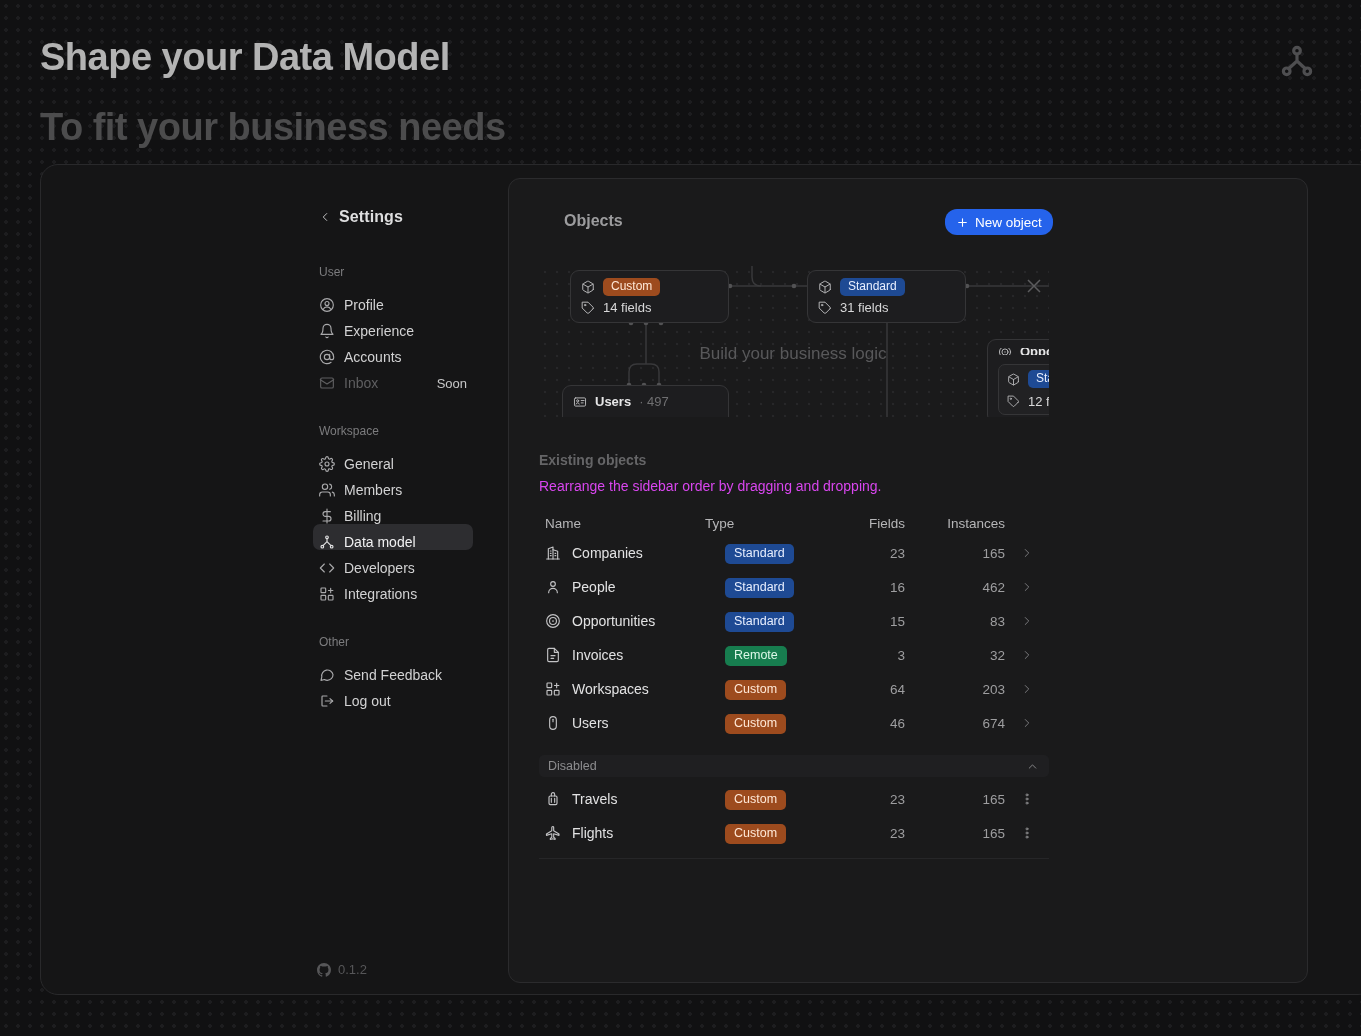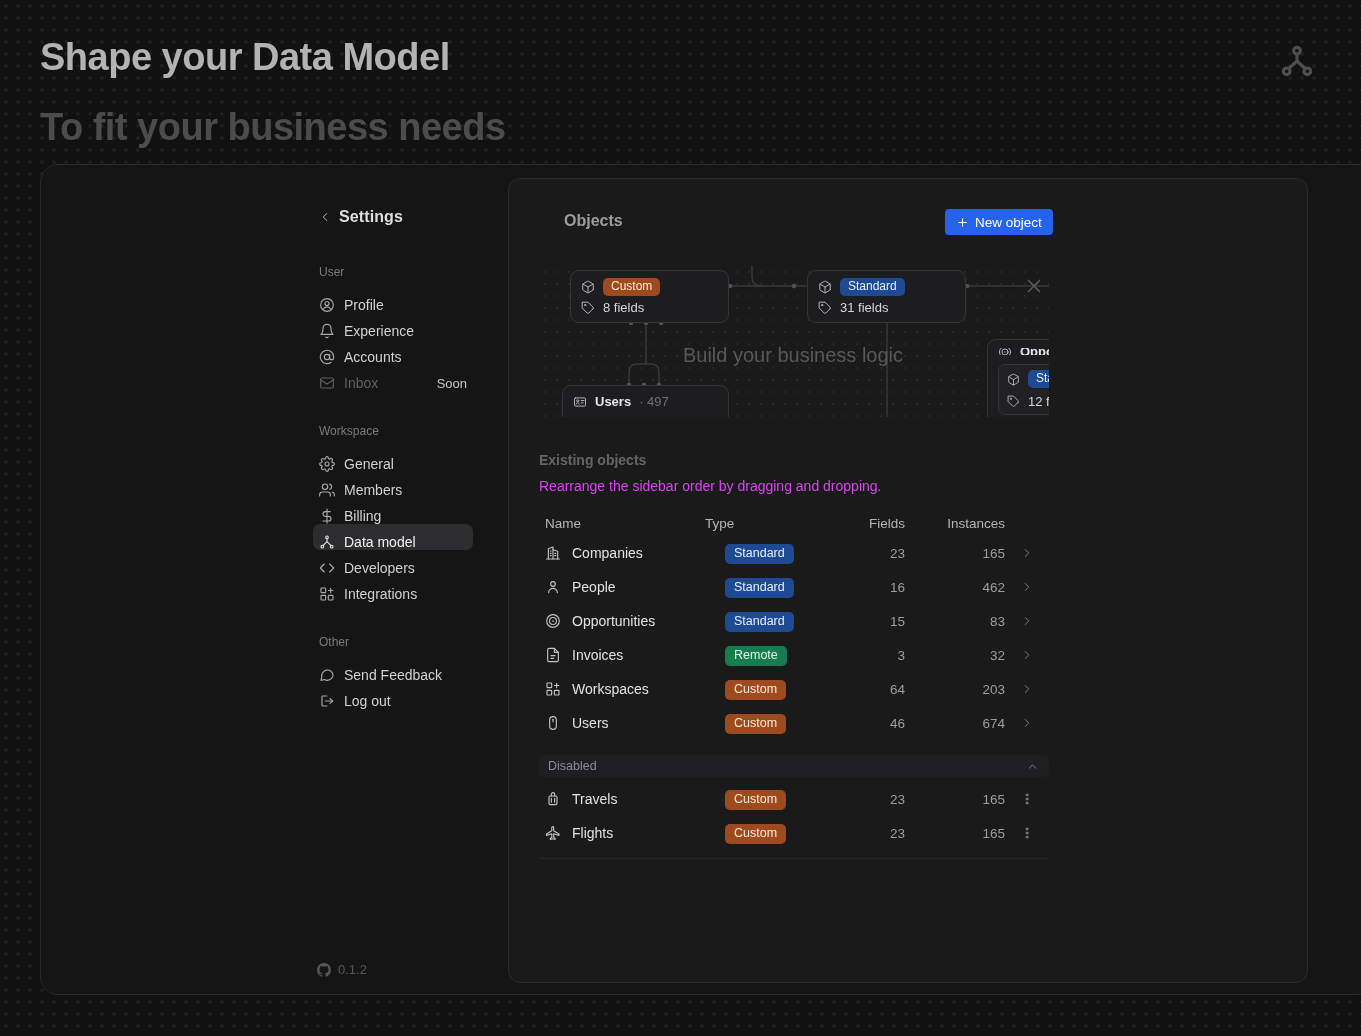--- a/index.html
+++ b/index.html
@@ -51,21 +51,21 @@
 
   
   .panel {
     position:absolute; left:467px; top:13px; width:800px; height:805px;
     background:#1a1a1b; border:1px solid #2b2b2d; border-radius:12px;
   }
   .objects-title { position:absolute; left:30px; top:33px; font-size:16px; font-weight:bold; color:#9c9c9e;margin-left:25px; }
   .new-object-btn {
     position:absolute; left:436px; top:30px; height:26px;
     display:flex; align-items:center; gap:6px; padding:0 11px;
-    background:#2563eb; border:none; border-radius:4px; color:#ffffff;
+    background:#2563eb; border:none; border-radius:12px; color:#ffffff;
     font-size:13.5px; font-family:inherit; cursor:pointer;
   }
   .new-object-btn .plus { width:13px; height:13px; stroke-width:2; }
 
   
   .diagram {
     position:absolute; left:30px; top:87px; width:510px; height:151px;
     overflow:hidden;
     background-image: radial-gradient(circle, #272729 1.3px, transparent 1.6px);
     background-size:12px 12px;
@@ -77,21 +77,21 @@
   .dcard {
     position:absolute; background:#1d1d1f; border:1px solid #353537; border-radius:9px;
     padding:7px 10px; display:flex; flex-direction:column; justify-content:space-between;
   }
   .dcard .drow { display:flex; align-items:center; gap:8px; white-space:nowrap; overflow:hidden; }
   .dcard .dic { color:#b5b5b7; flex:none; }
   .dfields { font-size:13px; color:#d8d8d9; }
   .dname { font-size:13px; font-weight:bold; color:#e6e6e7; }
   .dcount { font-size:13px; color:#6f6f71; }
   .dsub { background:#212123; border:1px solid #353537; border-radius:7px; }
-  .caption { position:absolute; left:114px; top:78px; width:280px; text-align:center; font-size:20px; color:#58585a; }
+  .caption { position:absolute; left:114px; top:78px; width:280px; text-align:center; font-size:17px; color:#58585a; }
 
   
   .badge {
     display:inline-block; font-size:12.5px; padding:2px 9px 3px; border-radius:5px; line-height:15px;
     white-space:nowrap;
   }
   .badge.sm { font-size:12px; padding:1px 8px 2px; }
   .badge-standard { background:#1e4a94; color:#e8efff; }
   .badge-custom   { background:#9d4b1e; color:#ffe8d7; }
   .badge-remote   { background:#177d4f; color:#dcf7e8; }
@@ -322,21 +322,21 @@
             </span>
           <span class="badge badge-custom sm">Custom</span>
         </div>
         <div class="drow">
           <span class="dic">
               <svg class="ic ic14" viewBox="0 0 24 24">
                 <path d="M20.6 13.4l-7.2 7.2a2 2 0 0 1-2.8 0L2 12V2h10l8.6 8.6a2 2 0 0 1 0 2.8z"></path>
                 <circle cx="7" cy="7" r="1.2"></circle>
               </svg>
             </span>
-          <span class="dfields">8 fields</span>
+          <span class="dfields">14 fields</span>
         </div>
       </div>
 
       <div class="dcard" style="left:268px; top:4px; width:159px; height:53px;">
         <div class="drow">
           <span class="dic">
               <svg class="ic ic14" viewBox="0 0 24 24">
                 <path d="M21 16V8a2 2 0 0 0-1-1.73l-7-4a2 2 0 0 0-2 0l-7 4A2 2 0 0 0 3 8v8a2 2 0 0 0 1 1.73l7 4a2 2 0 0 0 2 0l7-4A2 2 0 0 0 21 16z"></path>
                 <path d="M3.3 7l8.7 5 8.7-5"></path>
                 <path d="M12 22V12"></path>

